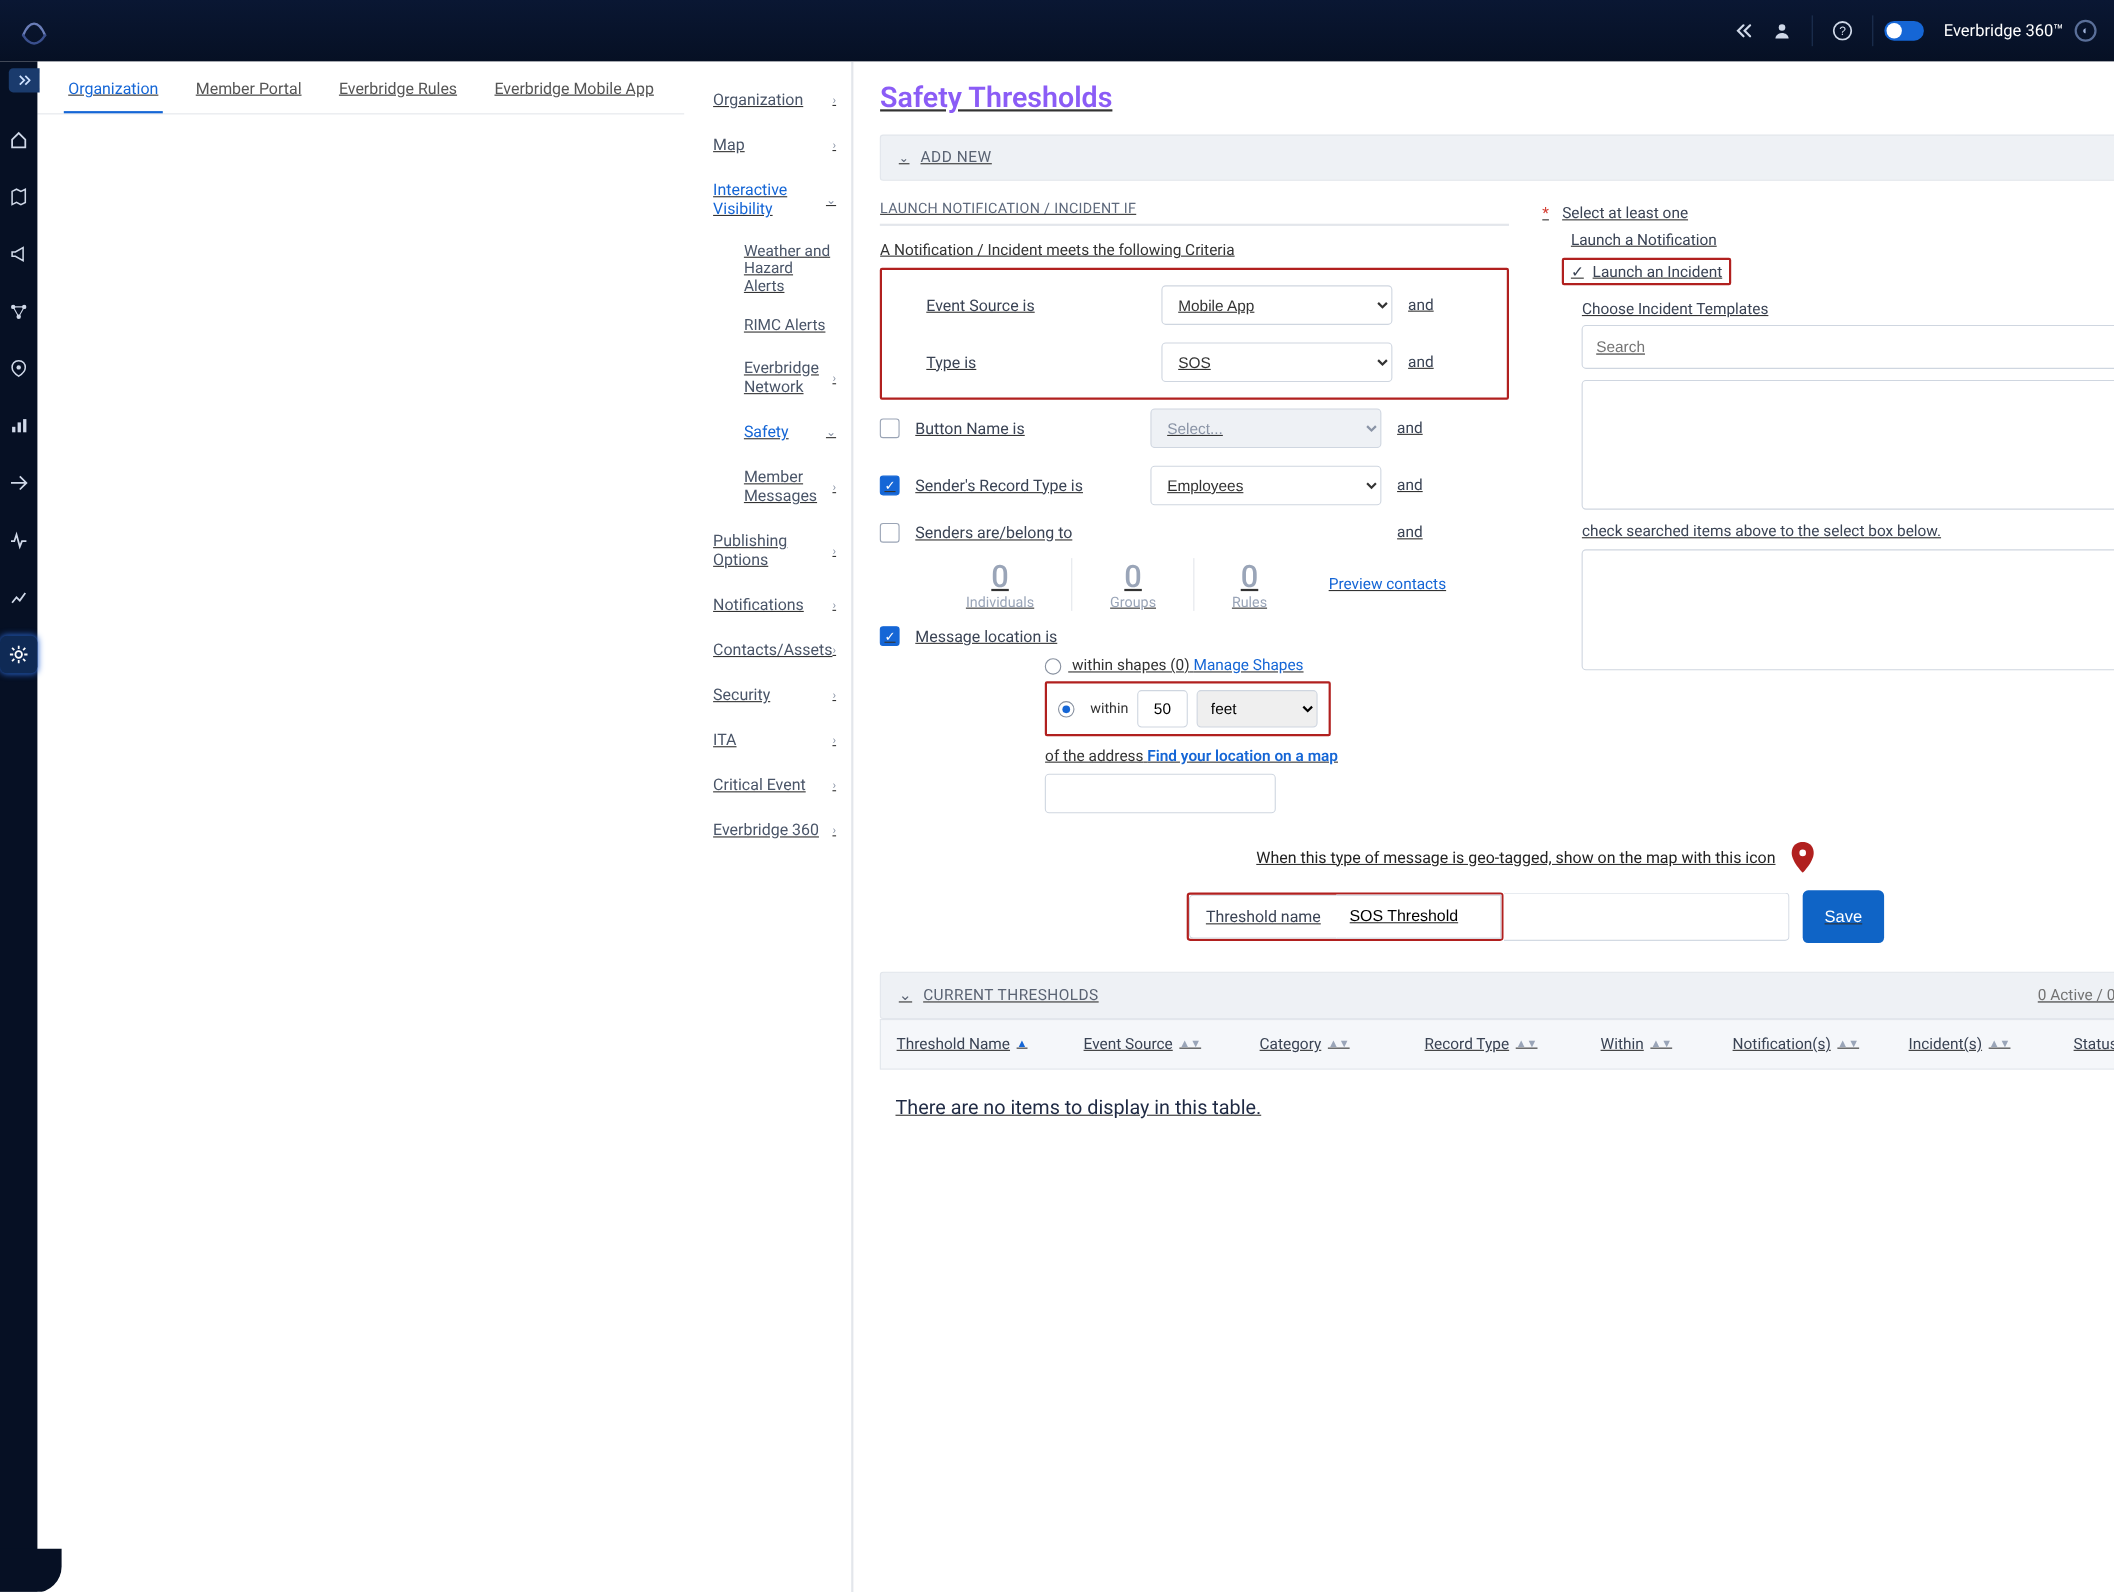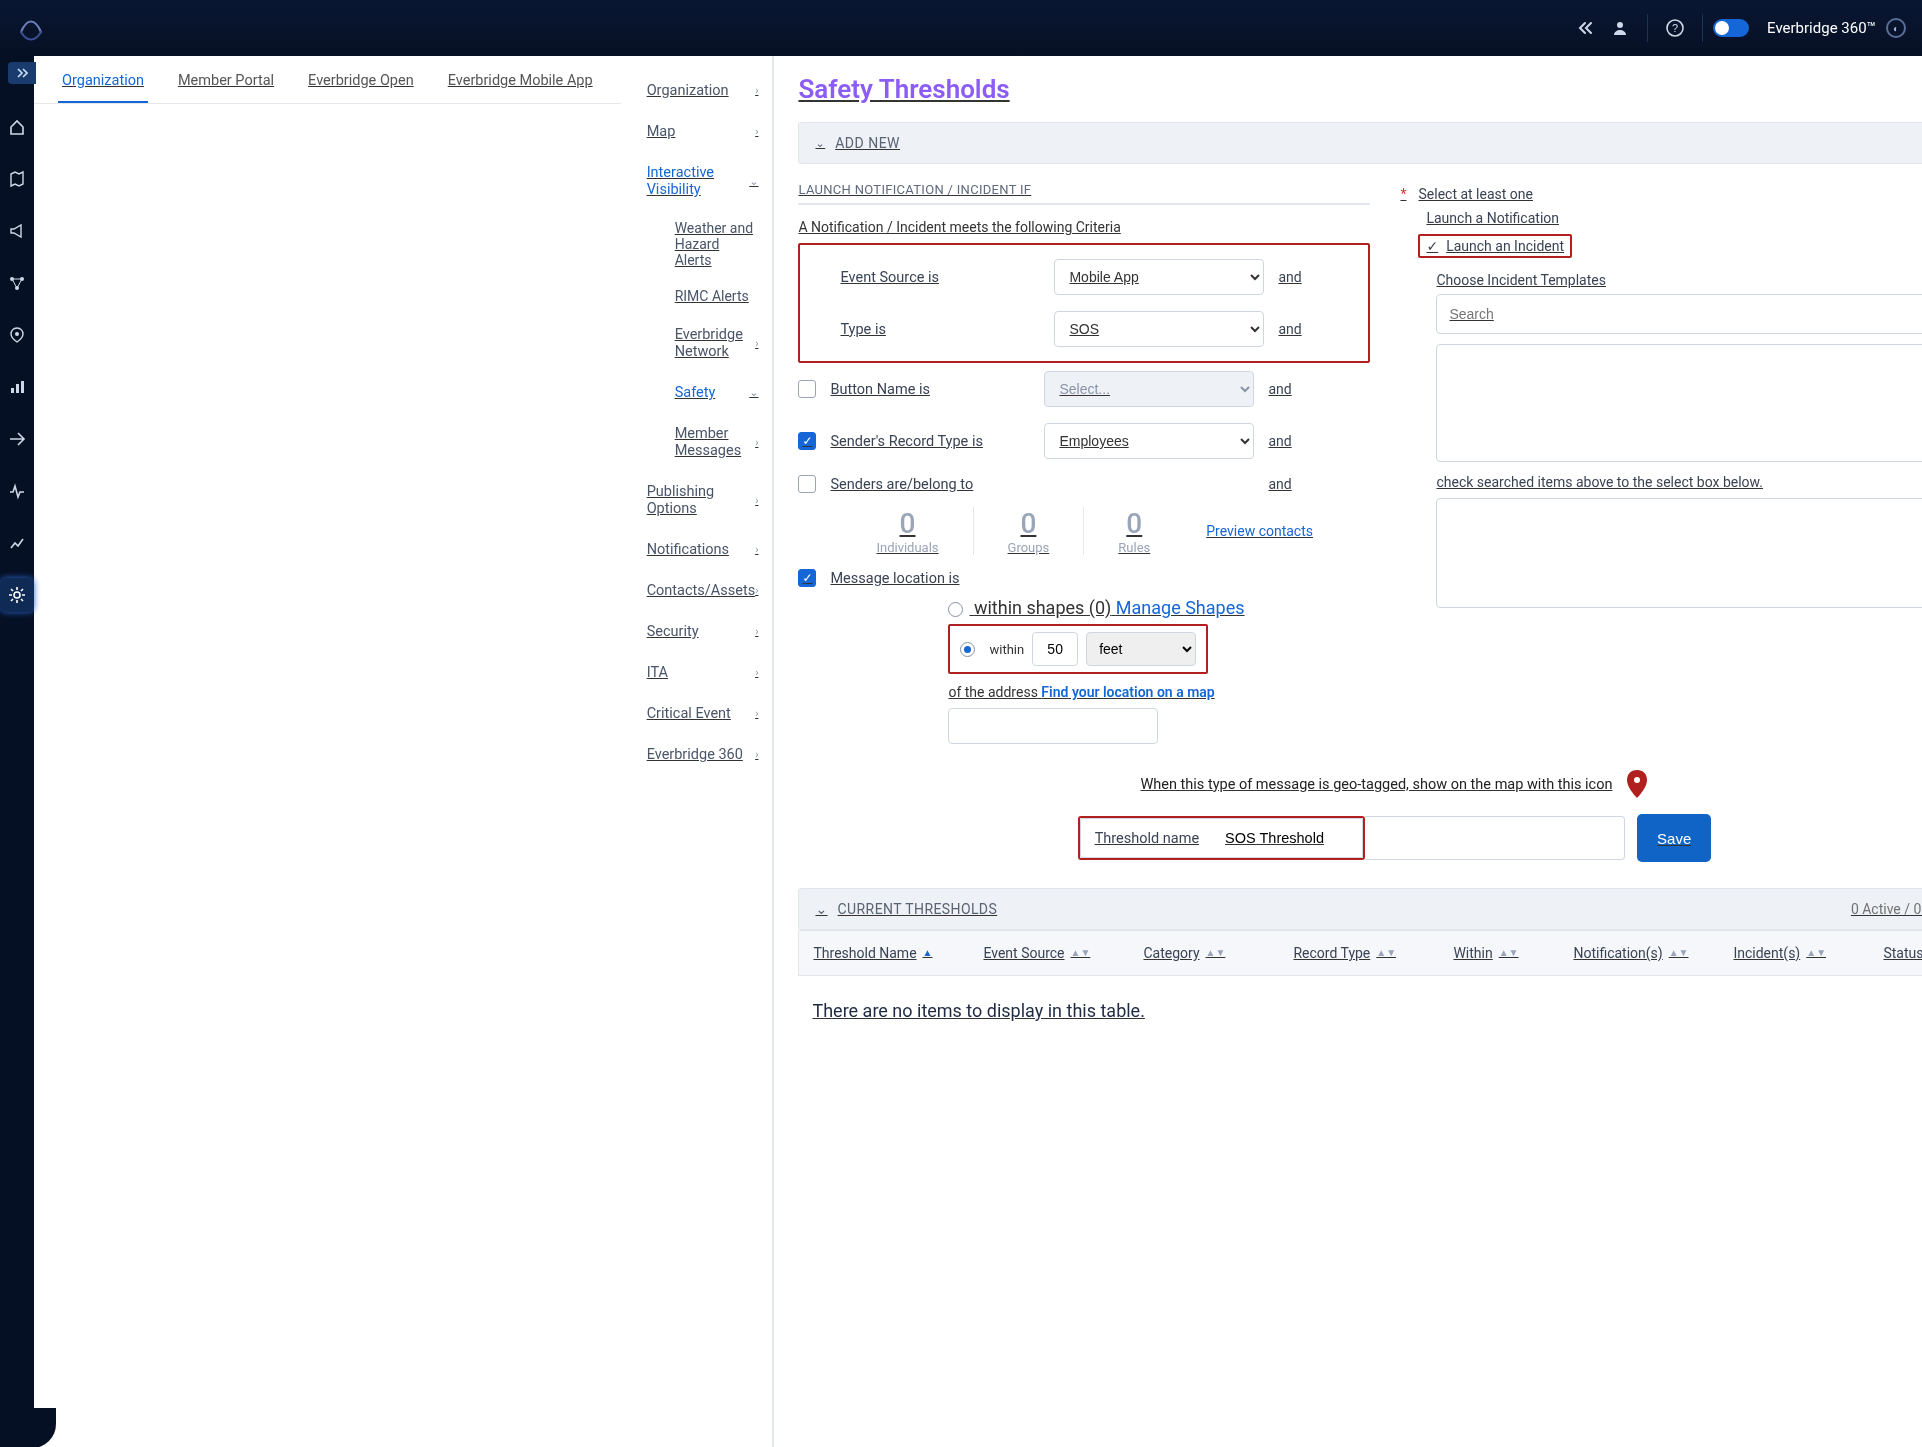--- a/index.html
+++ b/index.html
@@ -75,21 +75,21 @@
   .counts { display:flex;align-items:center;gap:0;margin:6px 0 6px 44px;}
   .count-col{display:flex;flex-direction:column;align-items:center;padding:0 34px;border-right:1px solid #e3e6eb;}
   .count-col:last-of-type{border-right:none;}
   .count-col .n{font-size:28px;color:#9aa5b8;font-weight:500;}
   .count-col .t{font-size:13px;color:#9aa5b8;}
   .preview-link{color:#1566d6;font-size:14px;cursor:pointer;margin-left:22px;}
 
   .loc-block{margin-left:150px;margin-top:2px;}
   .radio{width:15px;height:15px;border:1.5px solid #87909f;border-radius:50%;display:inline-flex;align-items:center;justify-content:center;vertical-align:middle;margin-right:6px;cursor:pointer;}
   .radio.sel::after{content:"";width:7px;height:7px;background:#1566d6;border-radius:50%;}
-  .shape-line{font-size:18px;color:#333;margin-bottom:6px;}
+  .shape-line{font-size:14px;color:#333;margin-bottom:6px;}
   .shape-line a{color:#1566d6;text-decoration:none;}
   .within-red{border:2px solid #b1201f;display:inline-flex;align-items:center;gap:8px;padding:6px 10px;border-radius:2px;}
   .within-red input{width:46px;height:34px;border:1px solid #cfd6e0;border-radius:4px;text-align:center;font-size:14px;}
   .within-red select{height:34px;border:1px solid #cfd6e0;border-radius:4px;font-size:14px;padding:0 8px;width:110px;}
   .addr-line{font-size:14px;margin-top:10px;color:#333;}
   .addr-line a{color:#1566d6;font-weight:600;text-decoration:none;}
   .addr-input{width:210px;height:36px;border:1px solid #cfd6e0;border-radius:4px;margin-top:8px;}
 
   
   .req{color:#d33a2f;margin-right:4px;}
@@ -230,21 +230,21 @@
           </svg>
         </div>
     <div class="rail-bottom-curve"></div>
   </div>
 
   <div class="content">
 
     <div class="tabs">
       <div class="tab active">Organization</div>
       <div class="tab">Member Portal</div>
-      <div class="tab">Everbridge Open</div>
+      <div class="tab">Everbridge Rules</div>
       <div class="tab">Everbridge Mobile App</div>
     </div>
 
     <div class="main-row">
 
       <div class="sidenav">
         <div class="item">
               <span>Organization</span>
               <span class="chev">›</span>
             </div>

